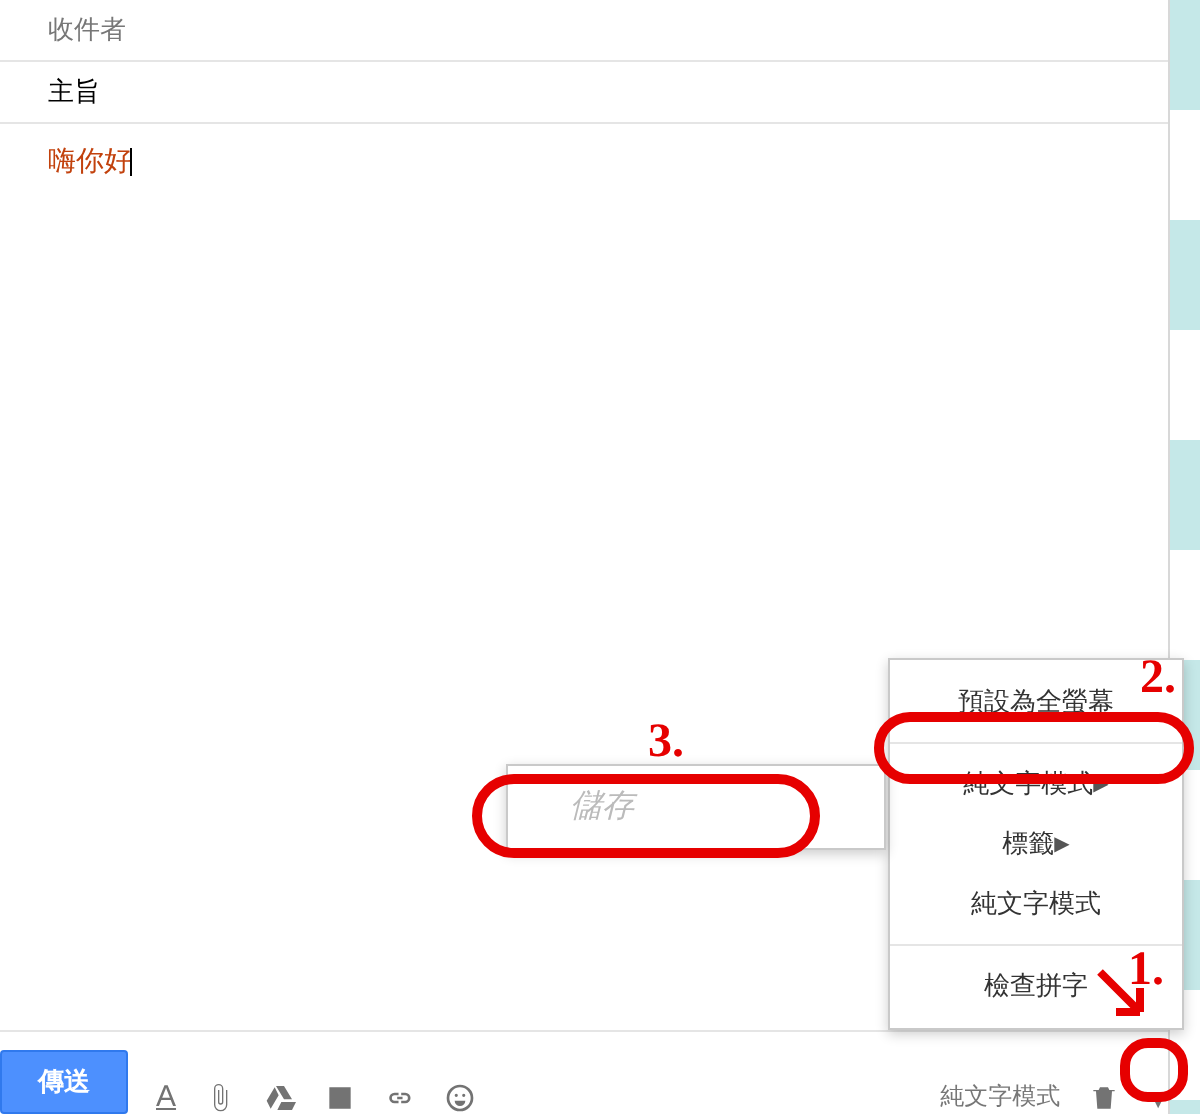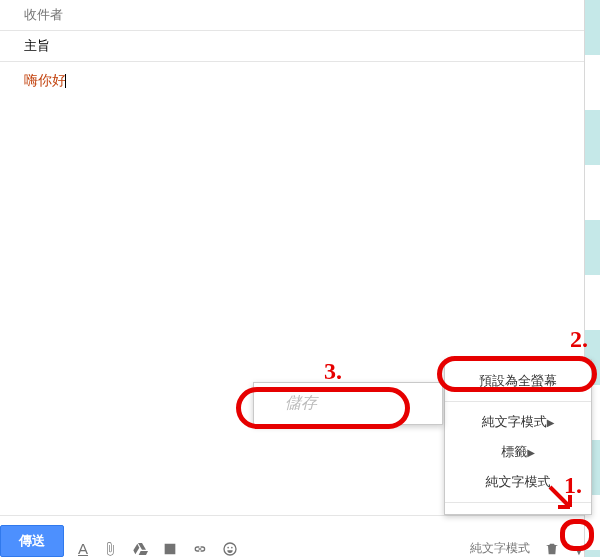--- a/index.html
+++ b/index.html
@@ -101,20 +101,23 @@
     <span class="mm-arrow">▶</span>
     </div>
   <div class="mm-item">
     <span>標籤</span>
     <span class="mm-arrow">▶</span>
     </div>
   <div class="mm-item">
     <span>純文字模式</span>
     </div>
   <div class="mm-sep"></div>
+  <div class="mm-item">
+    <span>檢查拼字</span>
+    </div>
 </div>
 
 <div class="sub-menu">
   <div class="sm-head">儲存</div>
 </div>
 
 <div class="anno ring" style="right:6px;bottom:6px;width:34px;height:32px;border-radius:14px;"></div>
 <div class="anno num" style="right:18px;bottom:58px;">1.</div>
 <div class="anno arrow1">
   <svg width="30" height="30">

